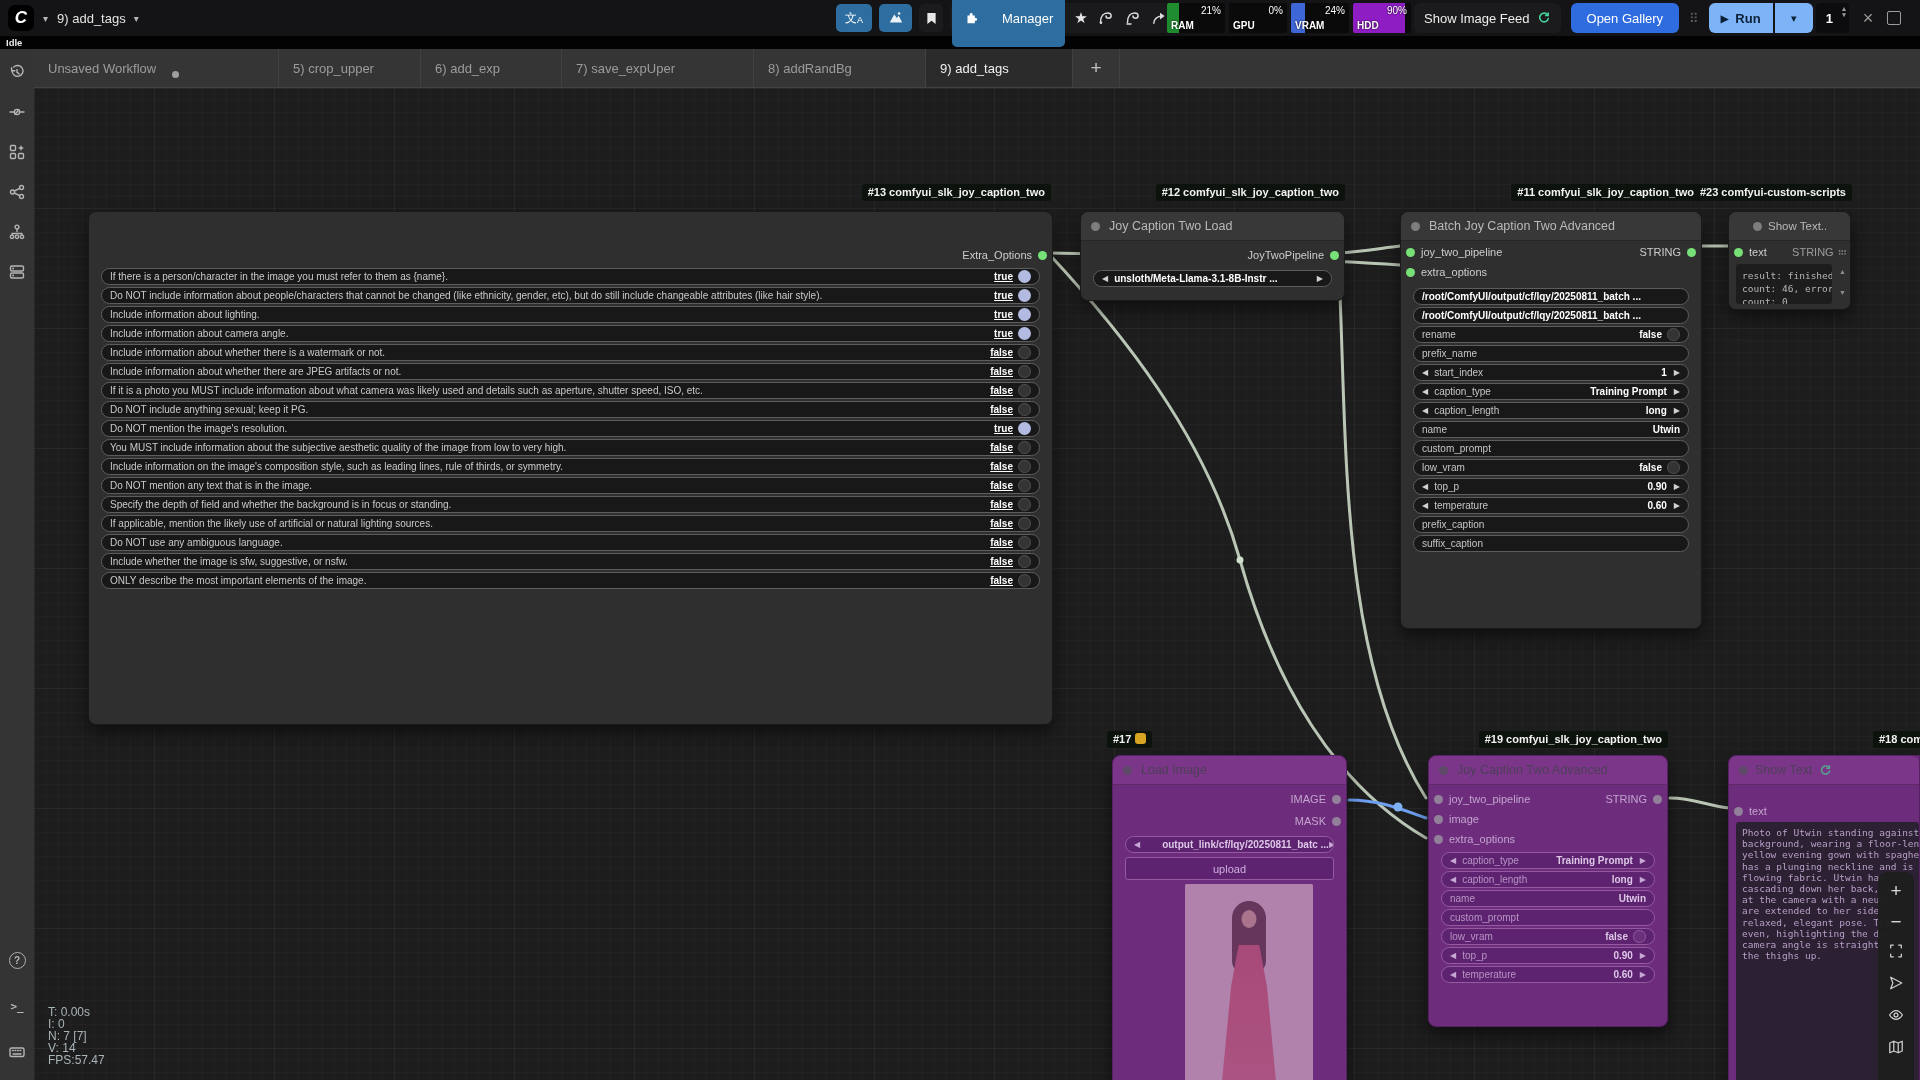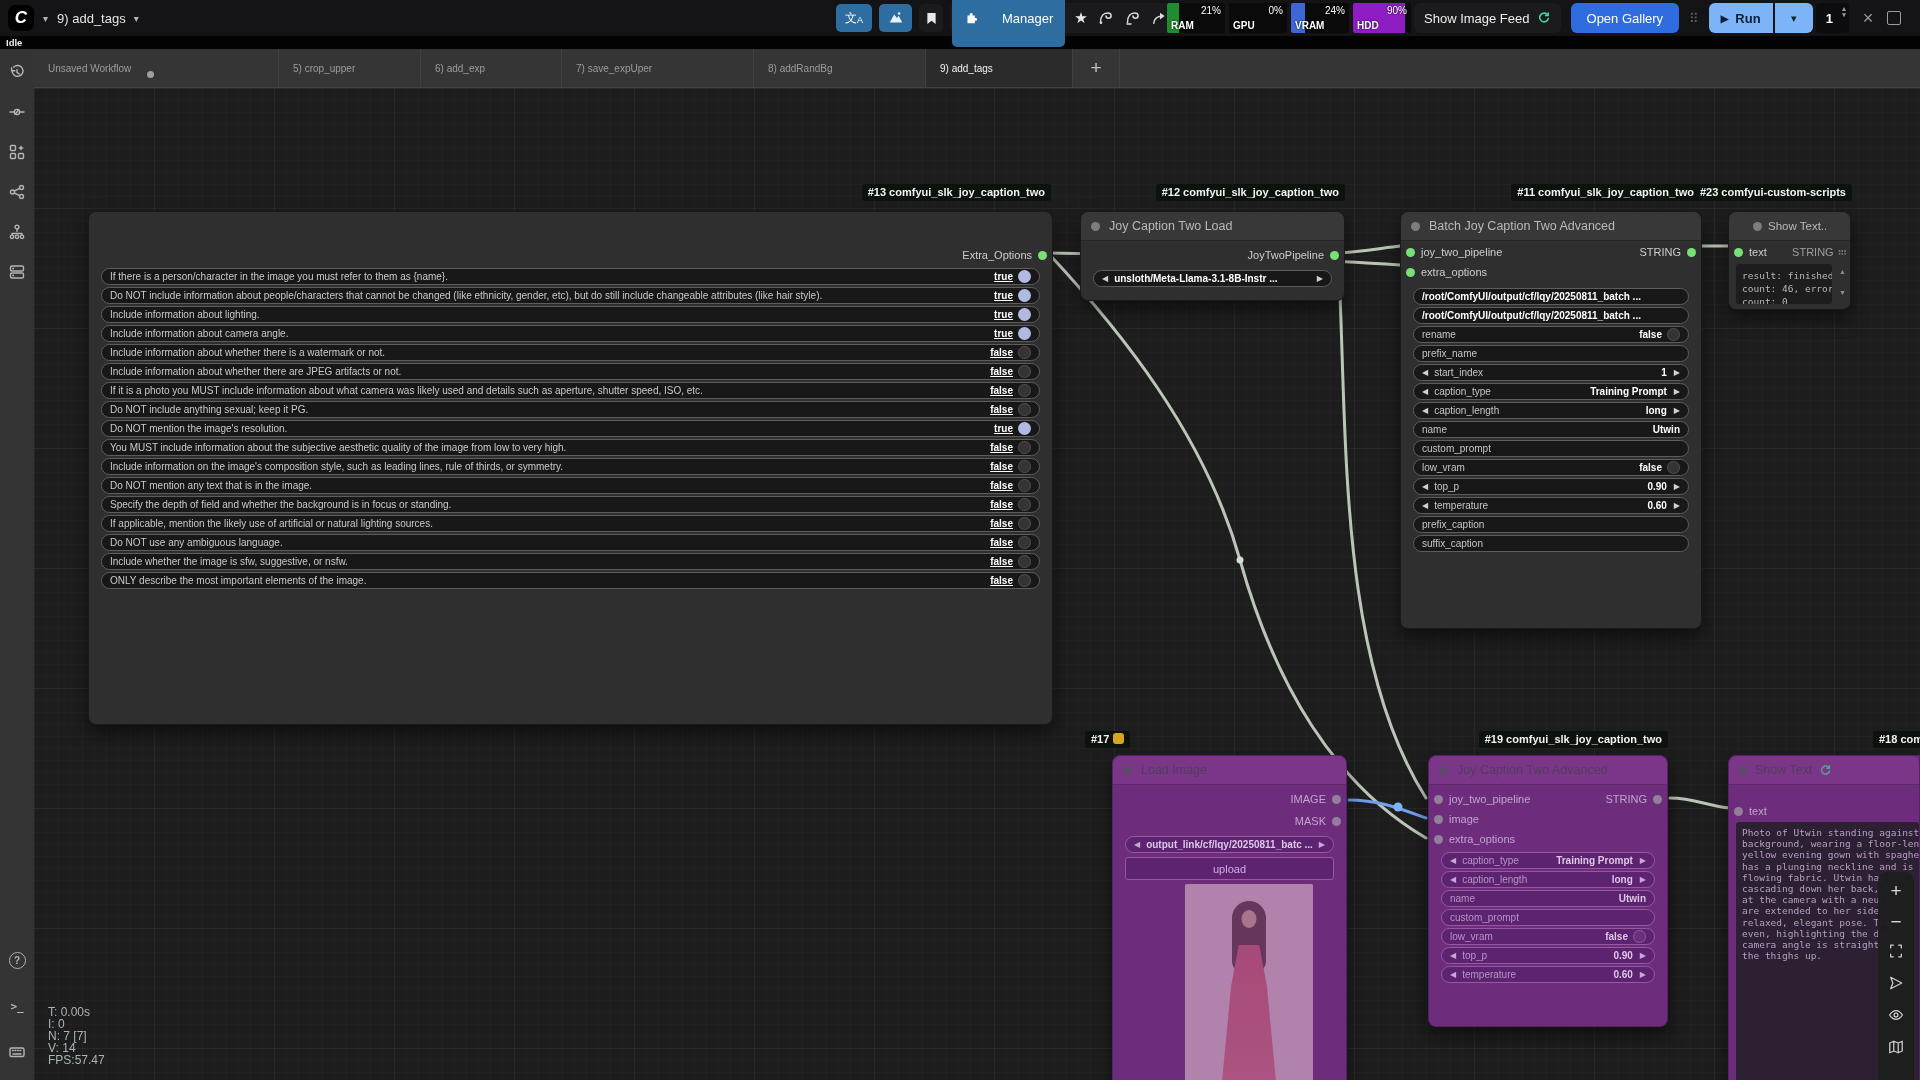--- a/index.html
+++ b/index.html
@@ -34,21 +34,21 @@
   .cnt{width:33px;height:30px;background:#0c0c0e;border-radius:4px;margin-left:3px;position:relative;color:#fff;font-weight:bold;font-size:13px;display:flex;align-items:center;}
   .cnt .num{margin-left:10px;}
   .steppers{position:absolute;right:3px;top:3px;display:flex;flex-direction:column;line-height:6px;color:#999;font-size:7px;}
   .xbtn{color:#9c9c9c;font-size:18px;margin-left:14px;}
   .sqbtn{width:12px;height:12px;border:1.6px solid #9c9c9c;border-radius:2px;margin-left:14px;}
   
   .idle{position:absolute;left:0;top:36px;width:1920px;height:13px;background:#030303;color:#ececec;
         font-size:9.5px;font-weight:bold;line-height:13px;padding-left:6px;box-sizing:border-box;z-index:49;}
   .tabsbar{position:absolute;left:34px;top:49px;width:1886px;height:39px;background:#353535;border-bottom:1px solid #424242;display:flex;z-index:48;box-sizing:border-box;}
   .tabs-list{display:flex;height:100%;}
-  .tab{display:flex;align-items:center;padding-left:14px;box-sizing:border-box;border-right:1px solid #414141;font-size:10px;color:#9c9c9c;overflow:hidden;white-space:nowrap;text-align:center;}
+  .tab{display:flex;align-items:center;padding-left:14px;box-sizing:border-box;border-right:1px solid #414141;font-size:13px;color:#9c9c9c;overflow:hidden;white-space:nowrap;text-align:center;}
   .tab:nth-of-type(1){width:245px;}.tab:nth-of-type(2){width:142px;}.tab:nth-of-type(3){width:141px;}
   .tab:nth-of-type(4){width:192px;}.tab:nth-of-type(5){width:172px;}.tab:nth-of-type(6){width:147px;}
   .tab.active{background:#2b2b2b;color:#f1f1f1;}
   .tab .dot{width:7px;height:7px;border-radius:50%;background:#9f9f9f;margin-left:16px;margin-top:12px;display:none;}
   .tab.dirty .dot{display:block;}
   .newtab{width:46px;display:flex;align-items:center;justify-content:center;color:#c0c0c0;font-size:19px;border-right:1px solid #414141;}
   .sidebar{position:absolute;left:0;top:49px;width:34px;height:1031px;background:#343435;z-index:48;}
   .sicon{position:absolute;left:8px;width:18px;height:18px;color:#b5b5b5;display:flex;align-items:center;justify-content:center;}
   .sicon svg{stroke:#b5b5b5;stroke-width:1.4;fill:none;stroke-linecap:round;stroke-linejoin:round;}
   .ihelp{border:1.5px solid #b0b0b0;border-radius:50%;width:15px;height:15px;font-size:10px;font-weight:bold;
@@ -344,21 +344,21 @@
     <path d="M1670 798 C1694 798 1708 806 1730 808"></path>
     <path class="blue" d="M1349 800 C1378 800 1398 808 1426 818"></path>
     <circle cx="1240" cy="560" r="3.5" fill="#cfe0cf" stroke="none"></circle>
     <circle cx="1398" cy="807" r="4.5" fill="#7fb2f2" stroke="none"></circle>
   </svg>
 
   <div class="badge" style="top:96px;right:869px">#13 comfyui_slk_joy_caption_two</div>
   <div class="badge" style="top:96px;right:575px">#12 comfyui_slk_joy_caption_two</div>
   <div class="badge" style="top:96px;right:220px">#11 comfyui_slk_joy_caption_two</div>
   <div class="badge" style="top:96px;right:68px">#23 comfyui-custom-scripts</div>
-  <div class="badge" style="top:643px;left:1051px"><span>#17</span><span class="chip"></span></div>
+  <div class="badge" style="top:643px;left:1073px"><span>#17</span><span class="chip"></span></div>
   <div class="badge" style="top:643px;right:252px">#19 comfyui_slk_joy_caption_two</div>
   <div class="badge" style="top:643px;left:1839px">#18 com</div>
 
   <div class="node" style="left:54px;top:123px;width:965px;height:514px">
     <div class="slot out" style="top:36px">
       <span>Extra_Options</span>
       <span class="dot"></span>
     </div>
     <div class="stack" style="top:56px">
 
@@ -645,21 +645,21 @@
       <span>IMAGE</span>
       <span class="dot"></span>
     </div>
     <div class="slot out" style="top:58px">
       <span>MASK</span>
       <span class="dot"></span>
     </div>
     <div class="stack" style="top:80px">
       <div class="pill k-combo">
         <span class="warrow l">◀</span>
-        <span class="val" style="margin-left:0">output_link/cf/lqy/20250811_batc ...</span>
+        <span class="val" style="margin-left:16px">output_link/cf/lqy/20250811_batc ...</span>
         <span class="warrow r" style="margin-left:auto">▶</span>
       </div>
     </div>
     <div class="upl" style="top:101px">upload</div>
     <div class="imgprev" style="left:72px;top:128px;width:128px;height:290px">
       <div class="hair"></div>
       <div class="face"></div>
       <div class="gown"></div>
       <div class="tint"></div>
     </div>

